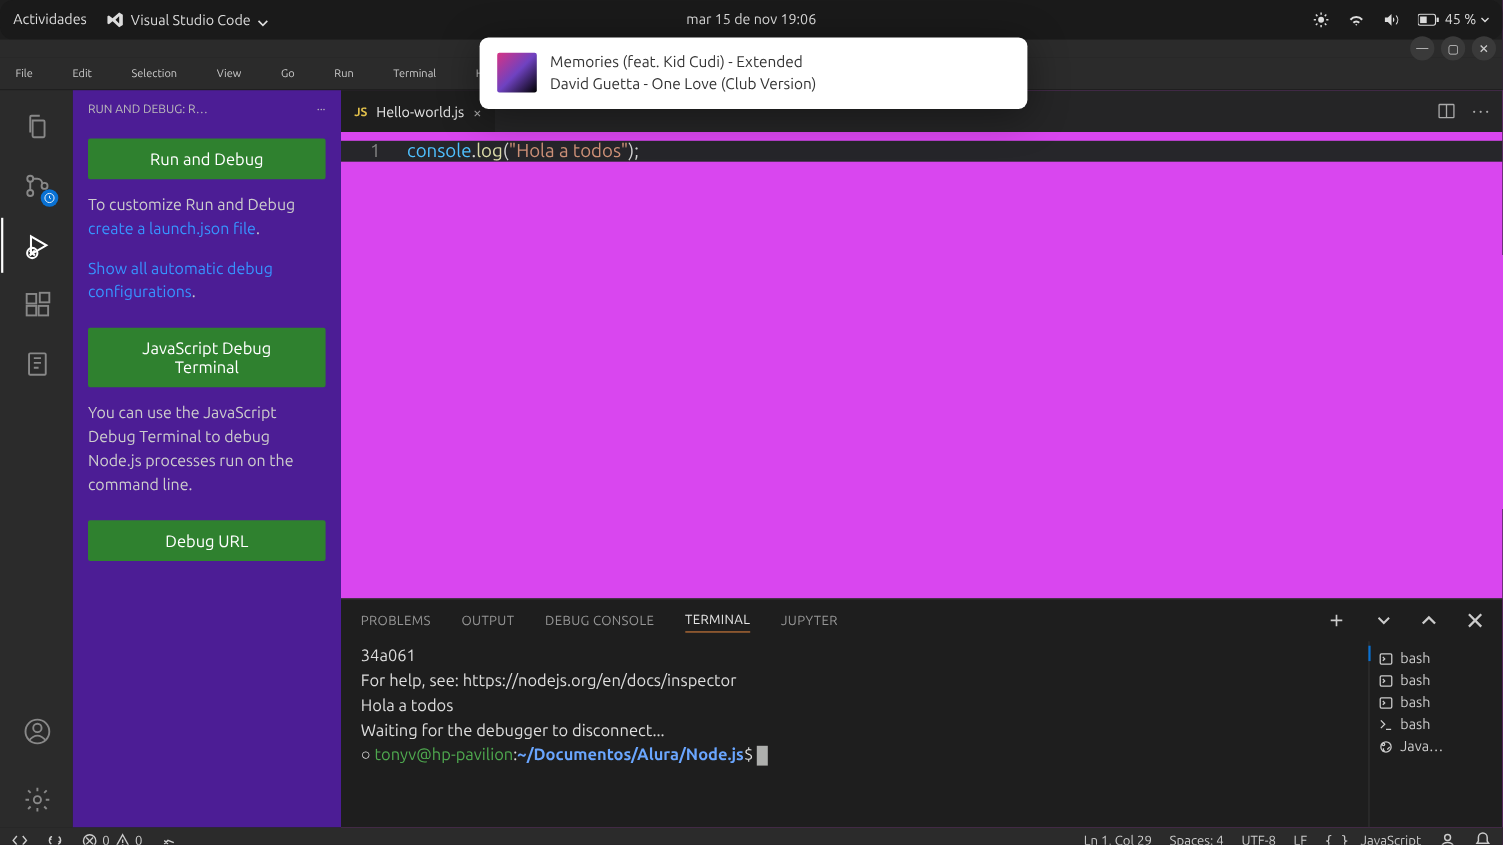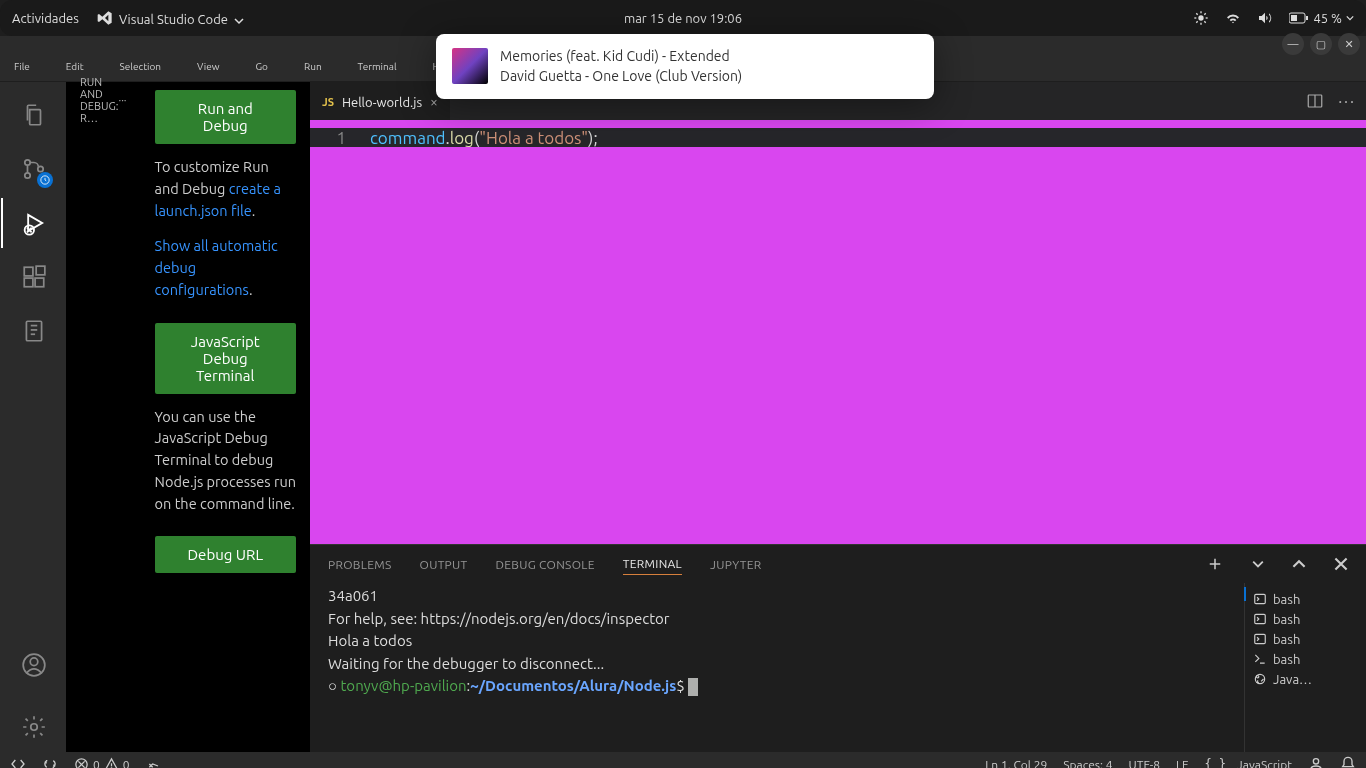--- a/index.html
+++ b/index.html
@@ -25,21 +25,21 @@
 
 
 .actbar { width:66px; background:#2b2b2b; display:flex; flex-direction:column; align-items:center; padding-top:8px; gap:4px; border-left:2px solid transparent; position:relative; }
 .actbar .item { width:50px; height:50px; display:flex; align-items:center; justify-content:center; color:#888; cursor:pointer; position:relative; }
 .actbar .item.active { color:#fff; }
 .actbar .item.active::before { content:""; position:absolute; left:-8px; top:0; bottom:0; width:2px; background:#fff; }
 .actbar .bottom { margin-top:auto; margin-bottom:8px; }
 .badge-clock { position:absolute; right:6px; bottom:6px; width:16px; height:16px; border-radius:50%; background:#0971d3; display:flex; align-items:center; justify-content:center; }
 
 
-.sidepanel { width:244px; background:#000000; display:flex; flex-direction:row; }
+.sidepanel { width:244px; background:#4c1d95; display:flex; flex-direction:column; }
 .sidepanel .title { height:36px; display:flex; align-items:center; justify-content:space-between; padding:0 14px; font-size:11px; color:#bbb; }
 .sidepanel .body { padding:0 14px 14px; font-size:14.5px; line-height:1.5; color:#ccc; overflow:auto; }
 .sidepanel .btn { width:100%; background:#2f812f; color:#fff; border:none; padding:10px 21px; font-size:15px; margin:8px 0 12px; cursor:pointer; border-radius:2px; }
 .sidepanel a { color:#3794ff; text-decoration:none; cursor:pointer; }
 .sidepanel p { margin:0 0 14px; }
 
 
 .editor { flex:1; display:flex; flex-direction:column; background:#d946ef; }
 .tabs { height:38px; background:#252526; display:flex; align-items:stretch; padding-right:10px; }
 .tab { display:flex; align-items:center; gap:8px; padding:0 12px; background:#1e1e1e; color:#e7e7e7; font-size:13px; border-top:1px solid transparent; cursor:pointer; }
@@ -242,21 +242,21 @@
         <svg width="18" height="18" viewBox="0 0 24 24" fill="none" stroke="#aaa" stroke-width="1.6">
             <rect x="3" y="4" width="18" height="16" rx="1"></rect>
             <line x1="12" y1="4" x2="12" y2="20"></line>
           </svg>
         <span style="letter-spacing:2px;">···</span>
       </div>
     </div>
     <div class="code">
       <div class="code-line">
         <span class="ln">1</span>
-        <span><span class="tok-obj">command</span><span class="tok-pun">.</span><span class="tok-fn">log</span><span class="tok-pun">(</span><span class="tok-str">"Hola a todos"</span><span class="tok-pun">)</span><span class="tok-pun">;</span></span>
+        <span><span class="tok-obj">console</span><span class="tok-pun">.</span><span class="tok-fn">log</span><span class="tok-pun">(</span><span class="tok-str">"Hola a todos"</span><span class="tok-pun">)</span><span class="tok-pun">;</span></span>
       </div>
     </div>
 
     <div class="bottompanel">
       <div class="paneltabs">
         <span class="ptab">PROBLEMS</span>
         <span class="ptab">OUTPUT</span>
         <span class="ptab">DEBUG CONSOLE</span>
         <span class="ptab active">TERMINAL</span>
         <span class="ptab">JUPYTER</span>

